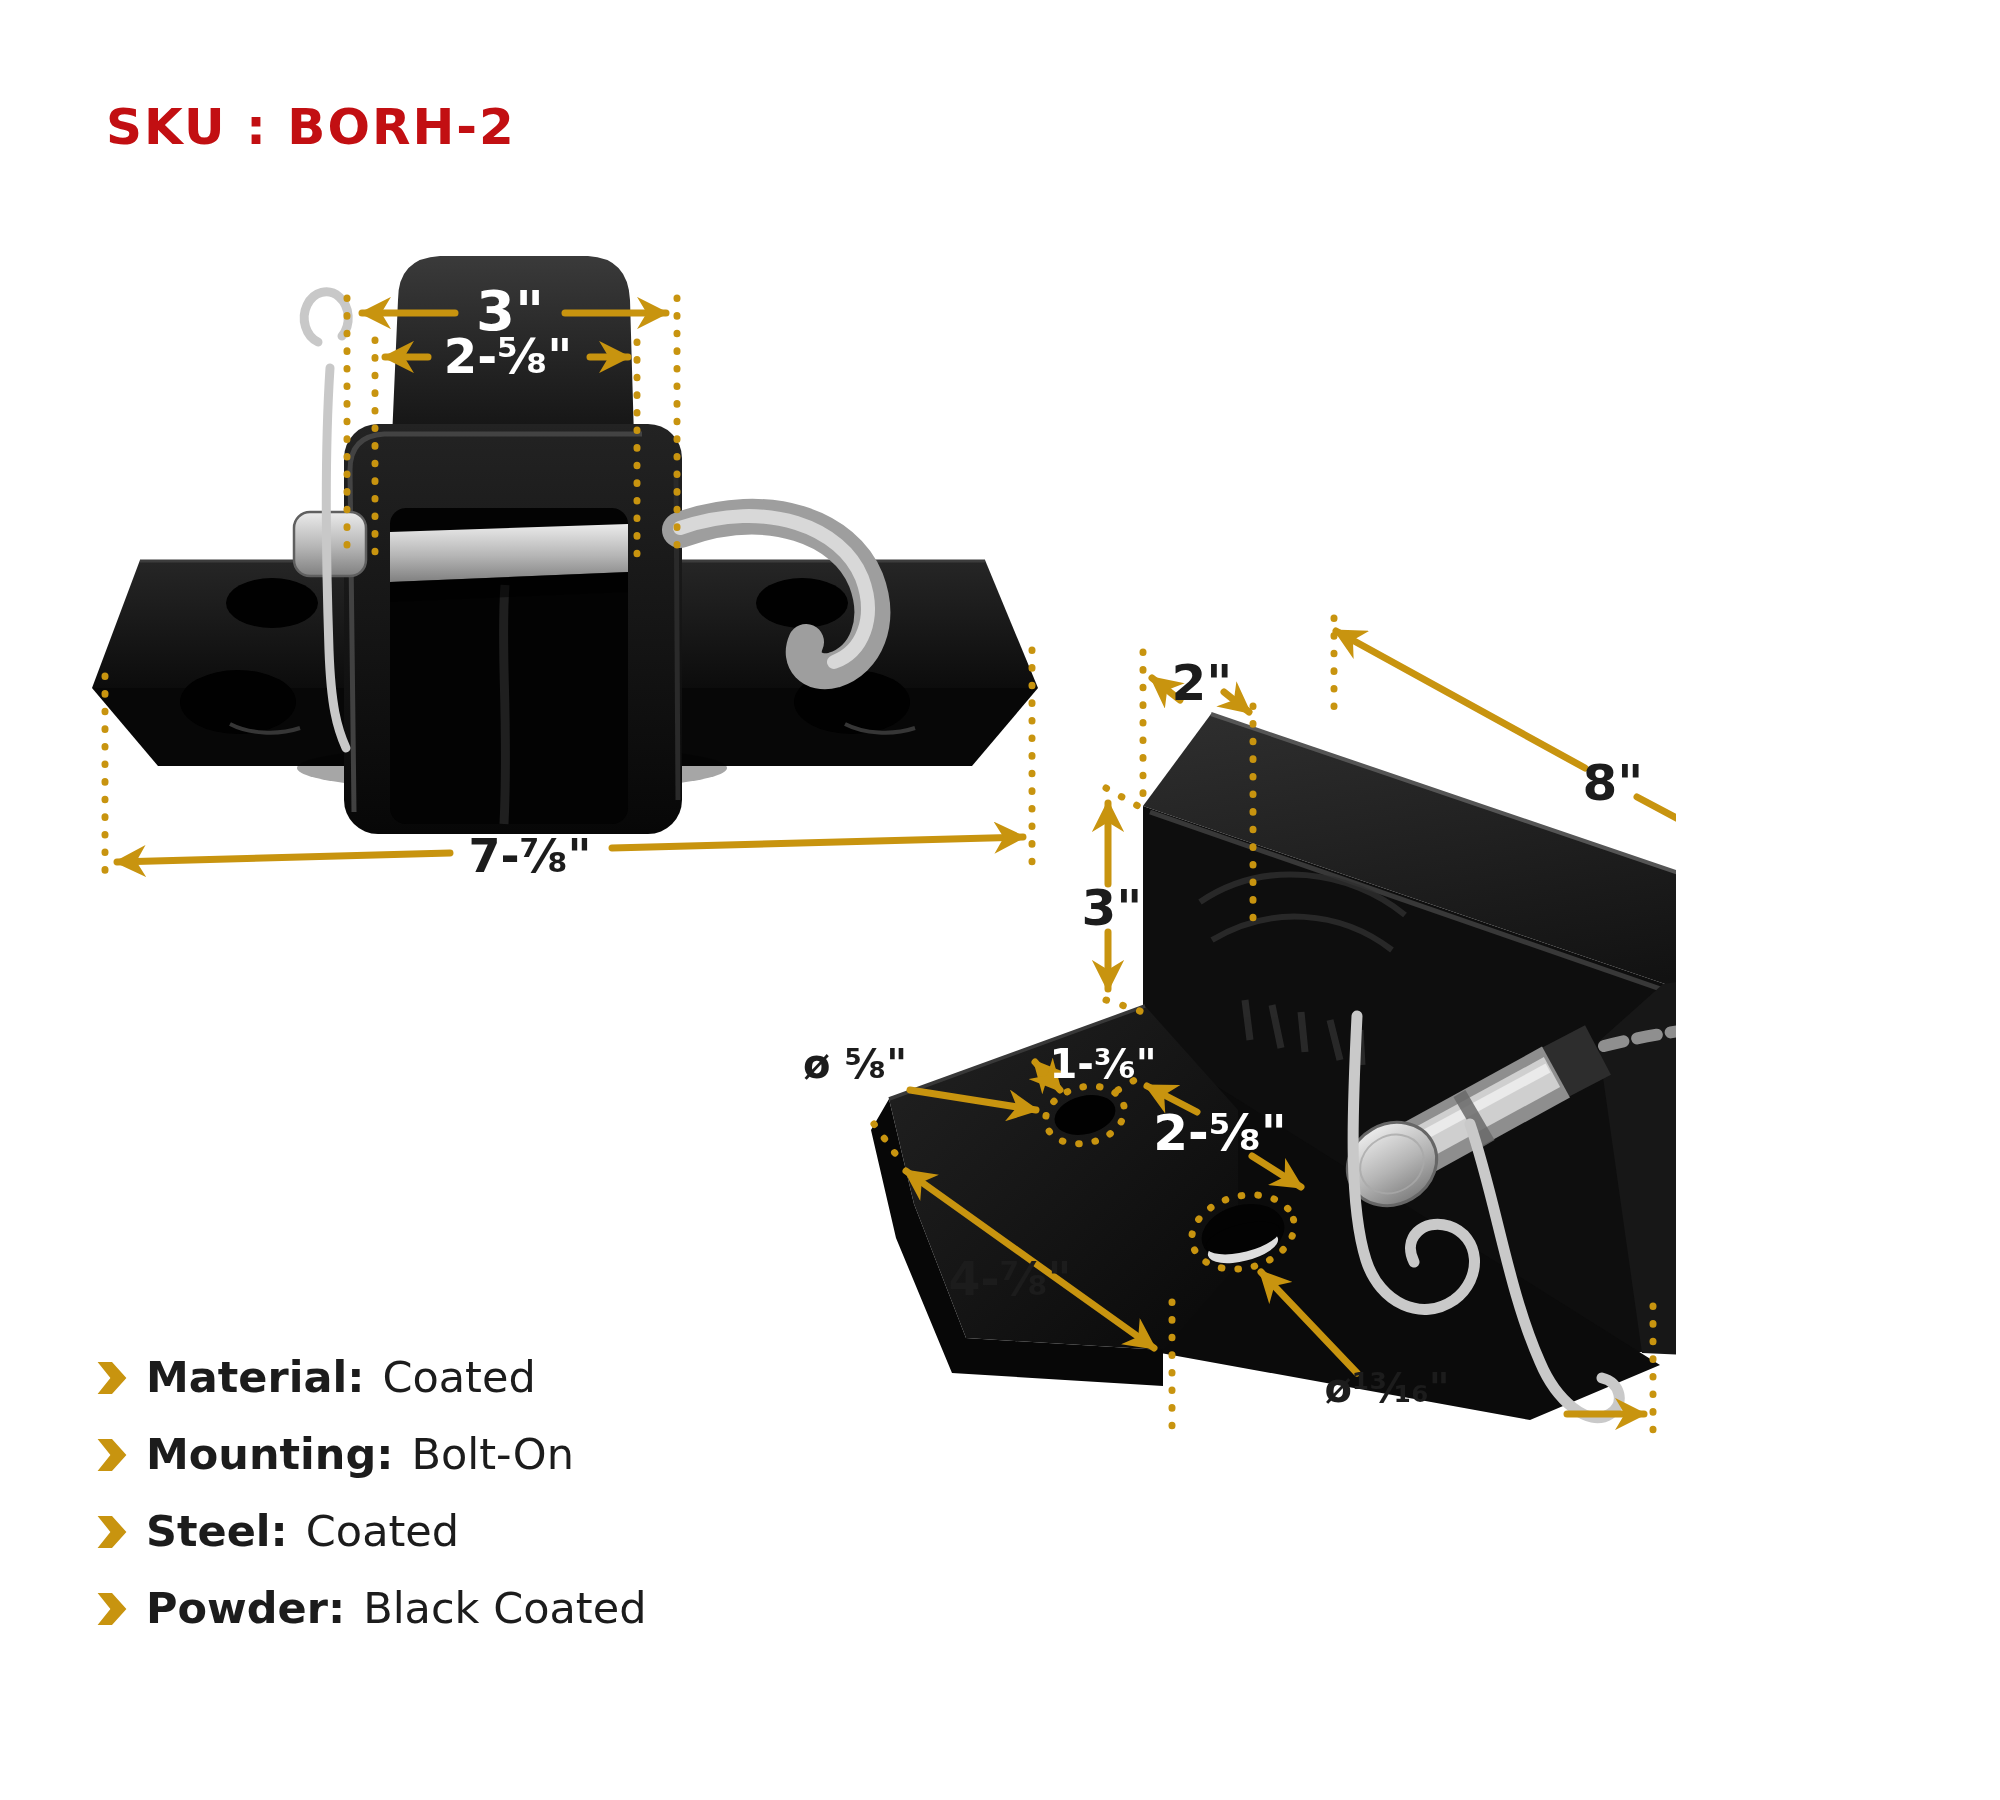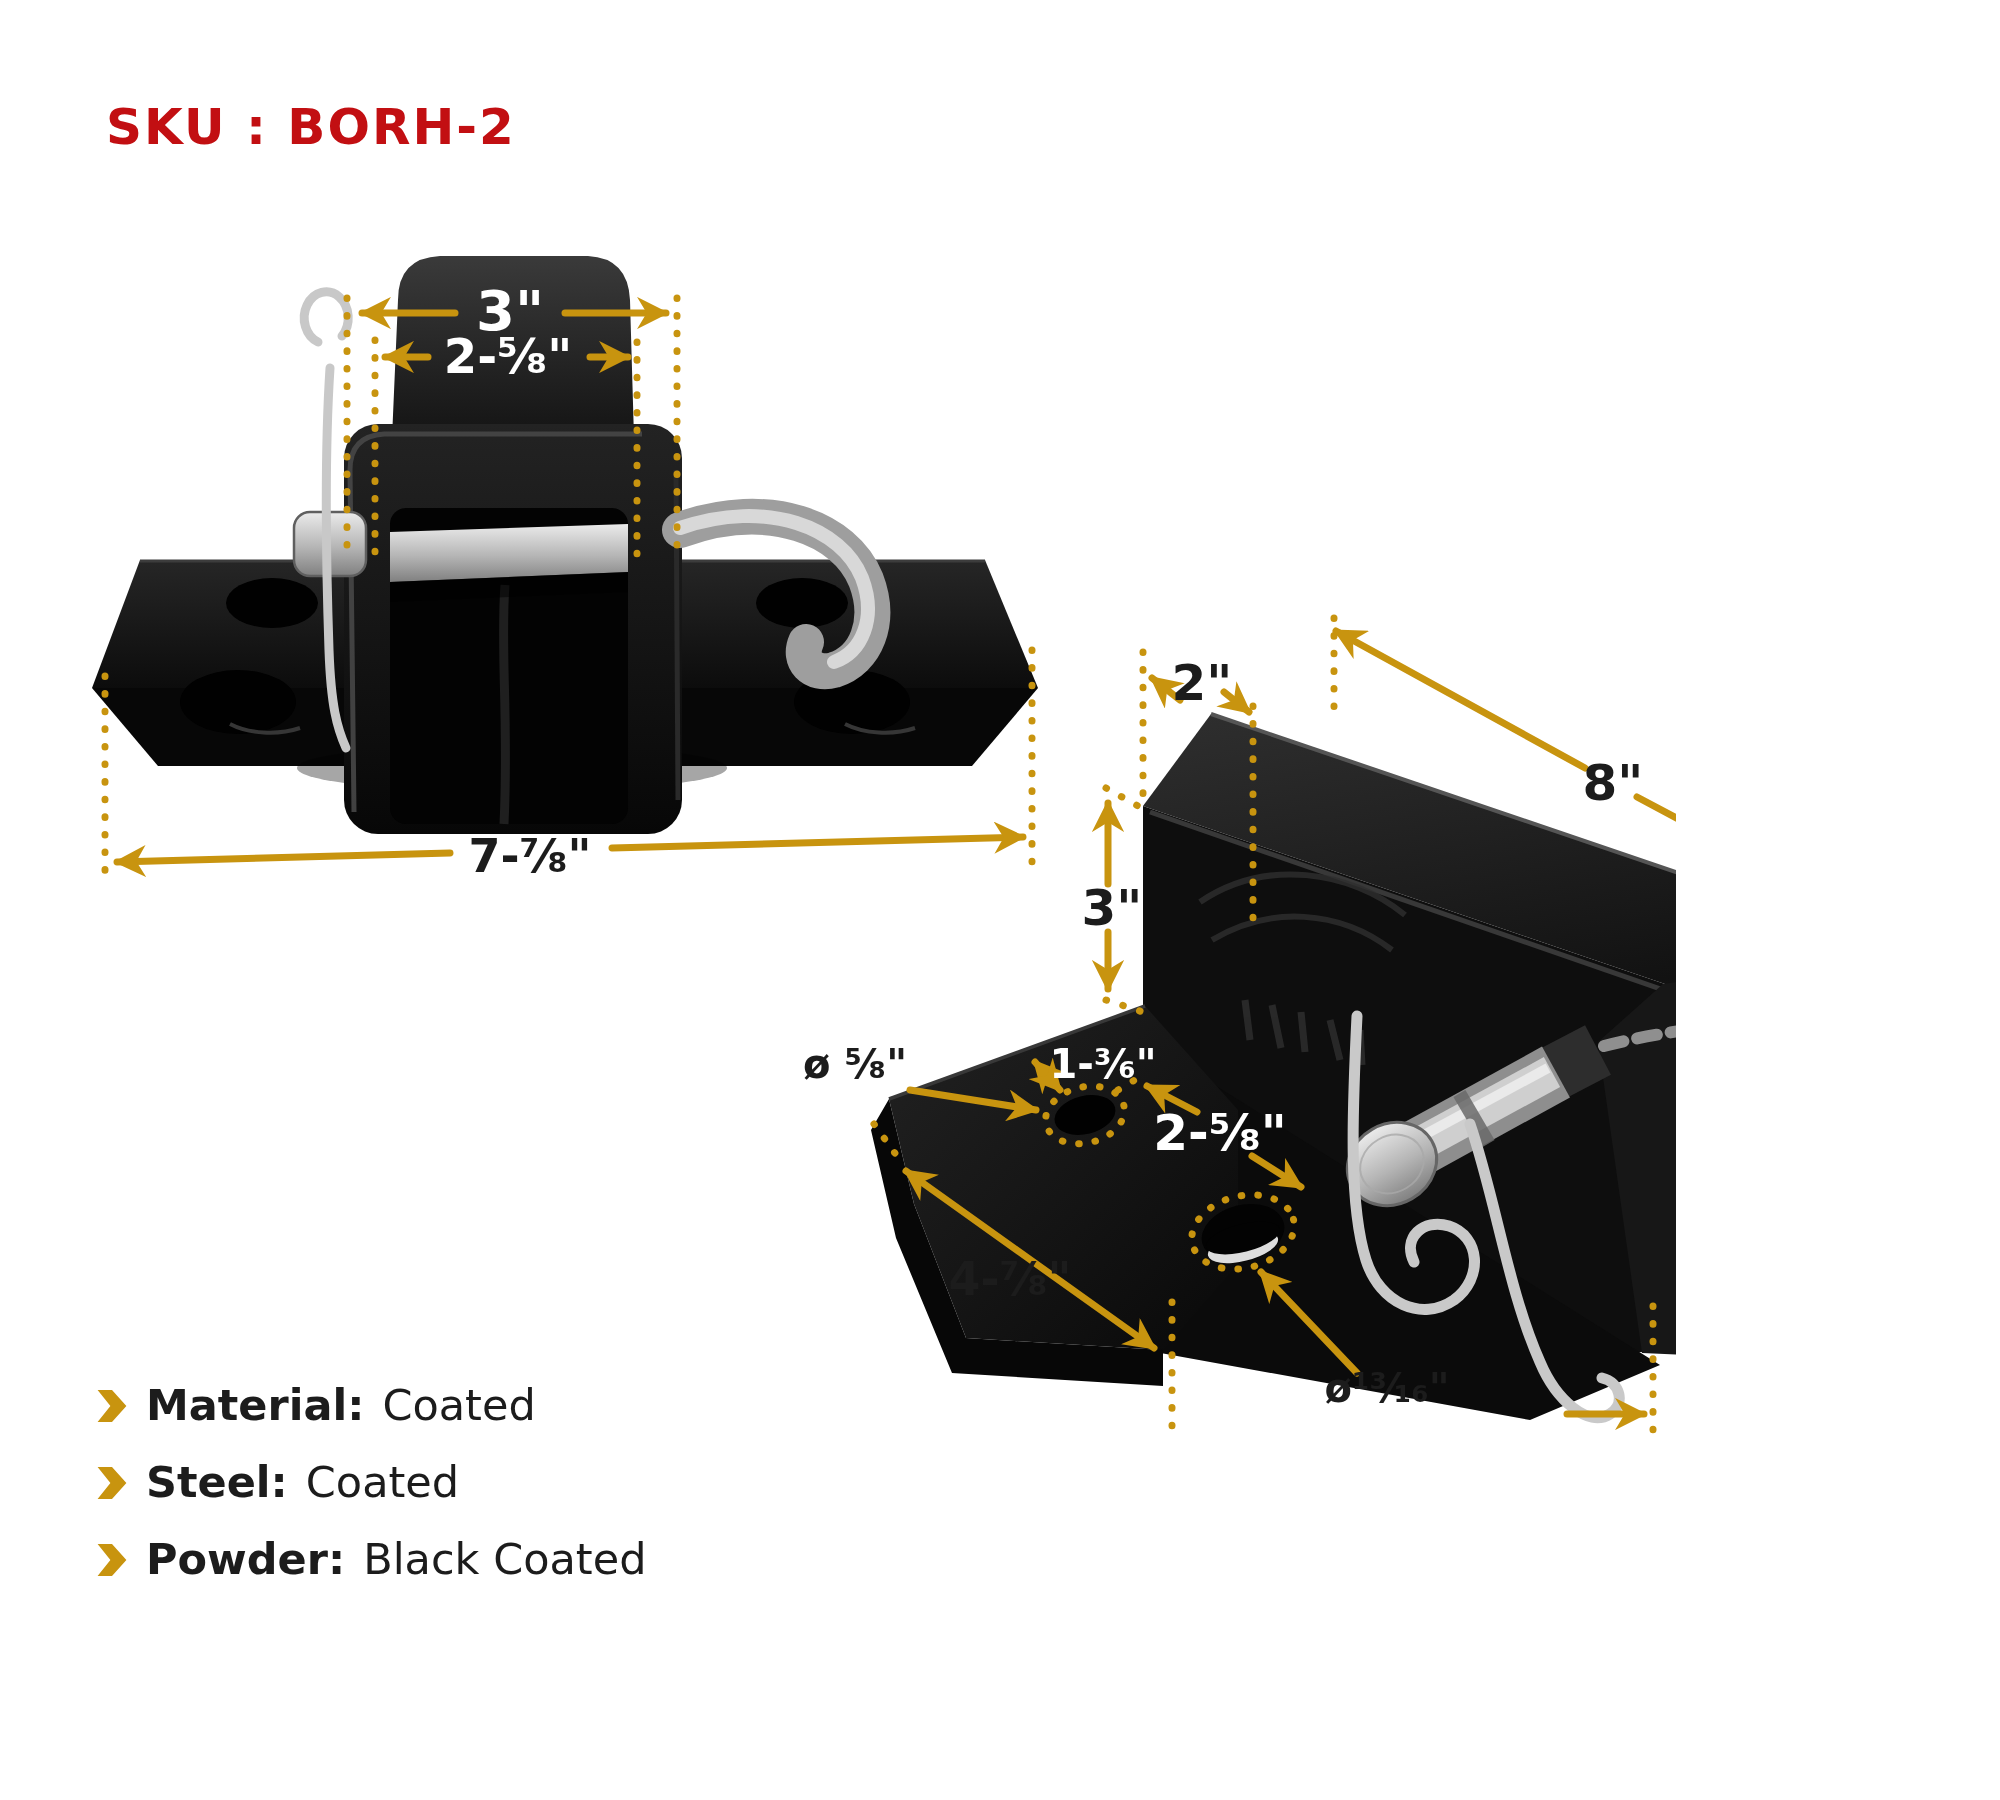--- a/index.html
+++ b/index.html
@@ -15,21 +15,21 @@
        letter-spacing:2px;color:var(--sku-red);font-family:"DejaVu Sans",sans-serif;}
   svg.diagram{position:absolute;left:0;top:0;}
   
   .dim{stroke:var(--accent);stroke-width:7;stroke-linecap:round;fill:none;}
   .dot{stroke:var(--accent);stroke-width:7;stroke-linecap:round;stroke-dasharray:0.6 17;fill:none;}
   .dotring{stroke:var(--accent);stroke-width:7;stroke-linecap:round;stroke-dasharray:0.6 16;fill:none;}
   .dim-label{font-family:"DejaVu Sans",sans-serif;font-weight:700;}
   .ink{fill:var(--ink);}
   .lite{fill:var(--lite);}
   
-  .specs{position:absolute;left:96px;top:1384px;margin:0;padding:0;list-style:none;}
+  .specs{position:absolute;left:96px;top:1356px;margin:0;padding:0;list-style:none;}
   .specs li{display:flex;align-items:center;gap:18px;margin-bottom:34px;
             font-size:43px;line-height:1;color:var(--ink);}
   .specs .bullet{display:inline-flex;width:32px;height:36px;flex:none;}
   .spec-label{font-weight:700;}
   .spec-value{font-weight:400;}
 </style>
 </head>
 <body>
 
 <div class="stage">
@@ -234,20 +234,29 @@
       </span>
       <span class="spec-label">Material:</span>
       <span class="spec-value">Coated</span>
     </li>
     <li>
       <span class="bullet">
         <svg viewBox="0 0 20 22" width="32" height="36">
             <path d="M1 1 L10 1 L19 11 L10 21 L1 21 L9 11 Z" fill="#C8940F"></path>
           </svg>
       </span>
+      <span class="spec-label">Mounting:</span>
+      <span class="spec-value">Bolt-On</span>
+    </li>
+    <li>
+      <span class="bullet">
+        <svg viewBox="0 0 20 22" width="32" height="36">
+            <path d="M1 1 L10 1 L19 11 L10 21 L1 21 L9 11 Z" fill="#C8940F"></path>
+          </svg>
+      </span>
       <span class="spec-label">Steel:</span>
       <span class="spec-value">Coated</span>
     </li>
     <li>
       <span class="bullet">
         <svg viewBox="0 0 20 22" width="32" height="36">
             <path d="M1 1 L10 1 L19 11 L10 21 L1 21 L9 11 Z" fill="#C8940F"></path>
           </svg>
       </span>
       <span class="spec-label">Powder:</span>

